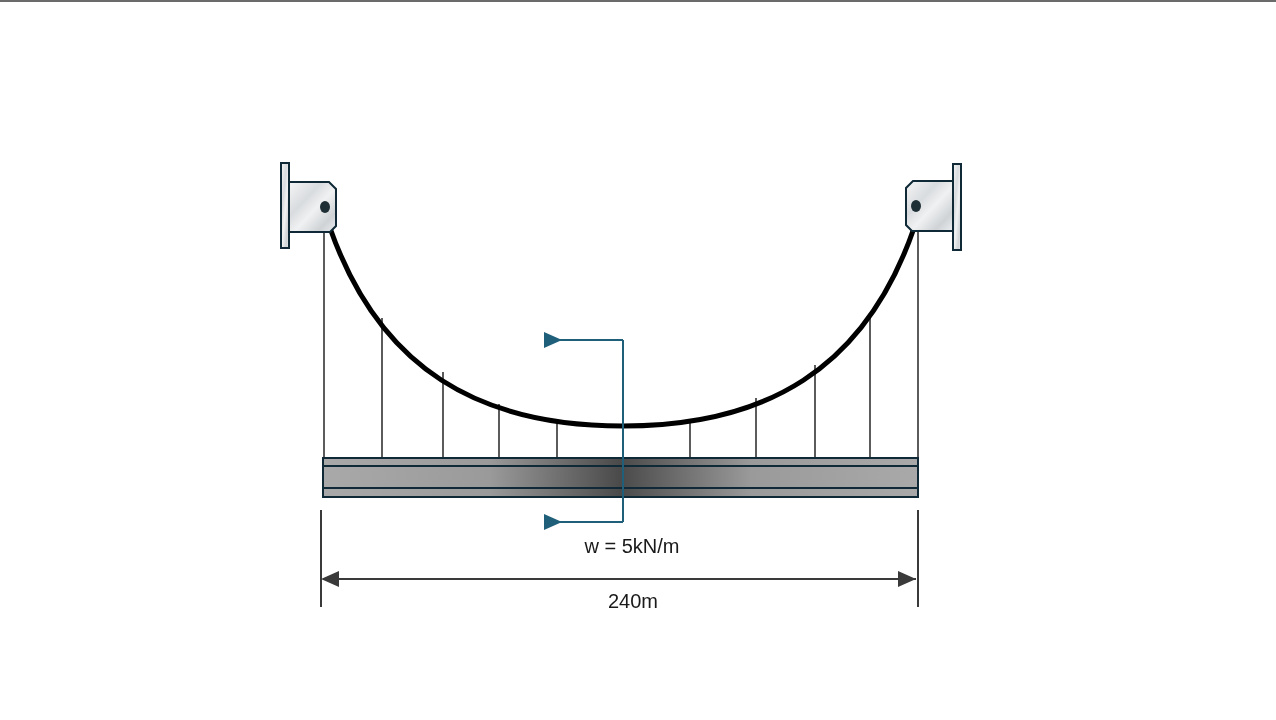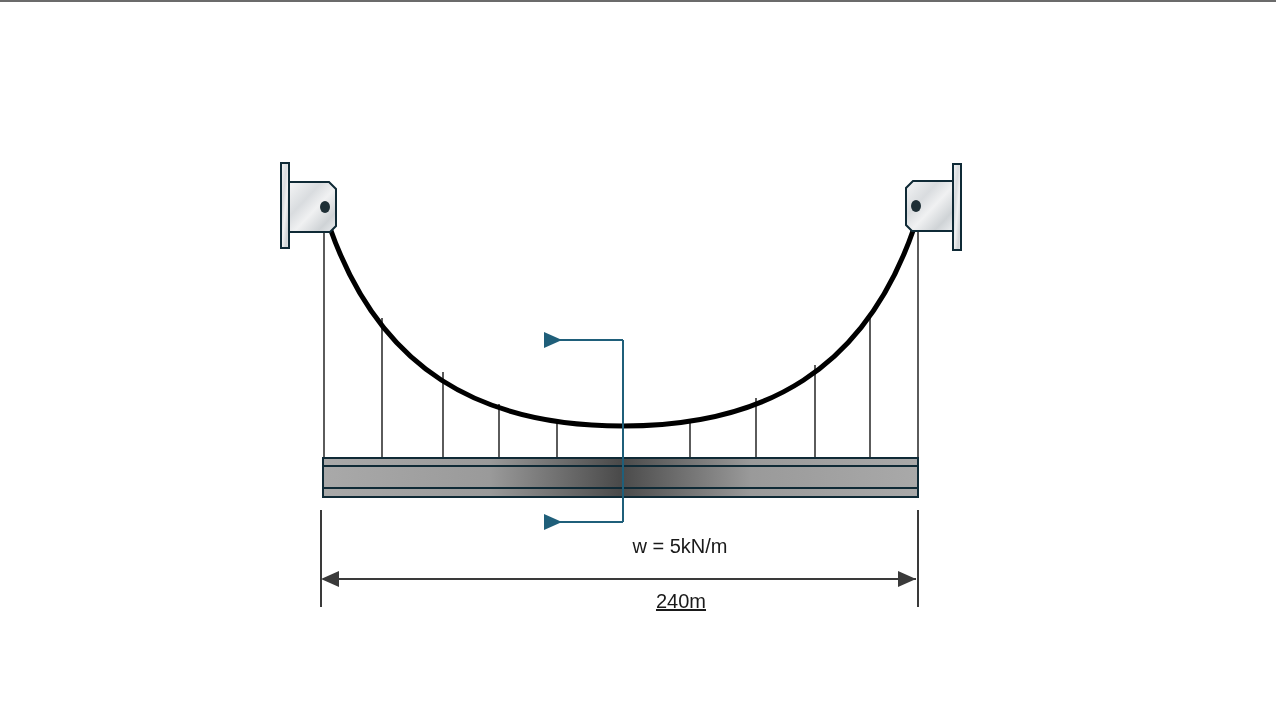--- a/index.html
+++ b/index.html
@@ -6,21 +6,20 @@
   body {
     width: 1276px; height: 720px; position: relative; overflow: hidden;
     background: #ffffff;
     font-family: "Liberation Sans", "DejaVu Sans", sans-serif;
   }
   .topbar { position: absolute; left: 0; top: 0; width: 1276px; height: 2px; background: #6b6b6b; }
   svg#diagram { position: absolute; left: 0; top: 0; }
   .label {
     position: absolute; color: #1a1a1a; font-size: 20px; white-space: nowrap;
     transform: translateX(-50%);
-    margin-left: 48px;
   }
 </style>
 </head>
 <body>
 
 <div class="topbar"></div>
 
 <svg id="diagram" width="1276" height="720" viewBox="0 0 1276 720">
   <defs>
     <linearGradient id="deckGrad" x1="0" y1="0" x2="1" y2="0">
@@ -88,13 +87,13 @@
   </g>
 
   <g stroke="#3a3a3a" stroke-width="2">
     <line x1="321" y1="510" x2="321" y2="607"></line>
     <line x1="918" y1="510" x2="918" y2="607"></line>
     <line x1="323" y1="579" x2="916" y2="579" marker-start="url(#arrowDimL)" marker-end="url(#arrowDimR)"></line>
   </g>
 </svg>
 
 <div class="label" style="left:632px; top:535px;">w = 5kN/m</div>
-<div class="label" style="left:633px; top:590px;text-decoration:underline;">240m</div>
+<div class="label" style="left:633px; top:590px;">240m</div>
 
 </body></html>

